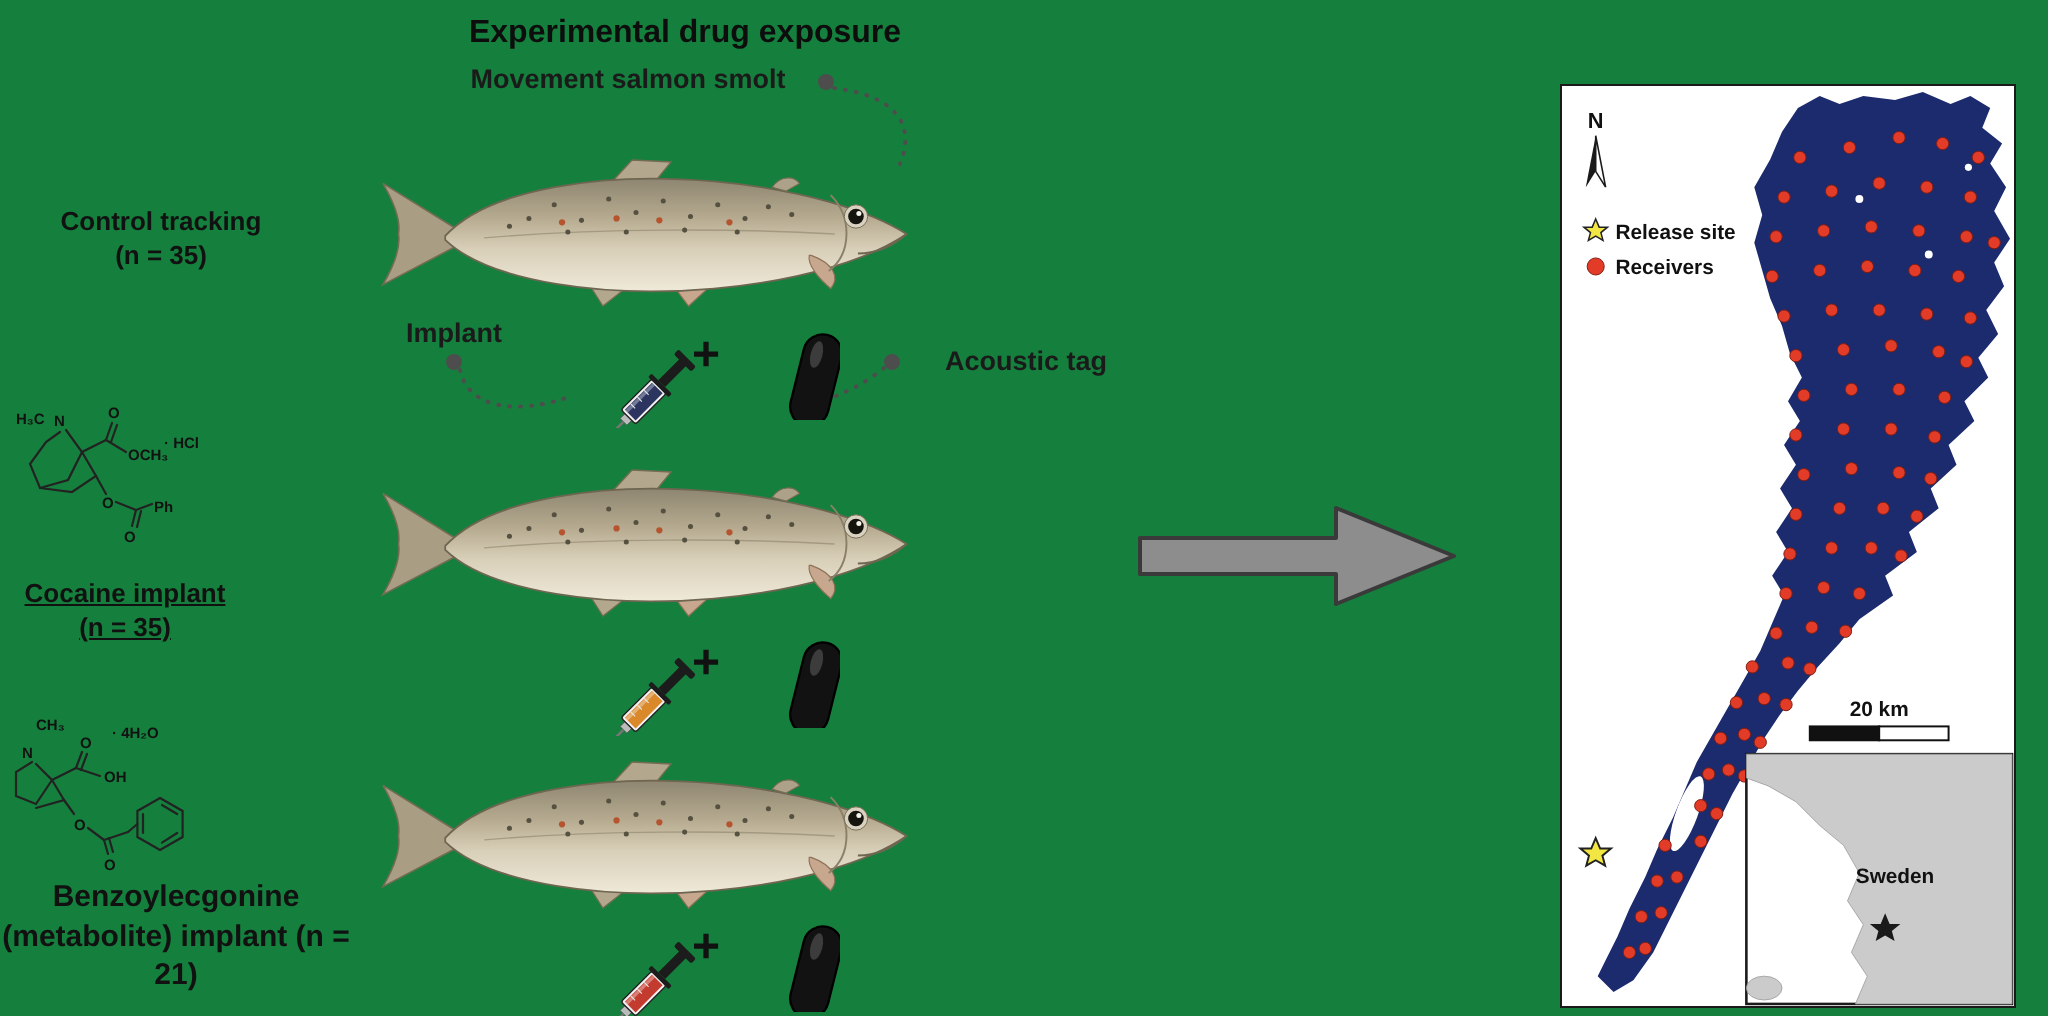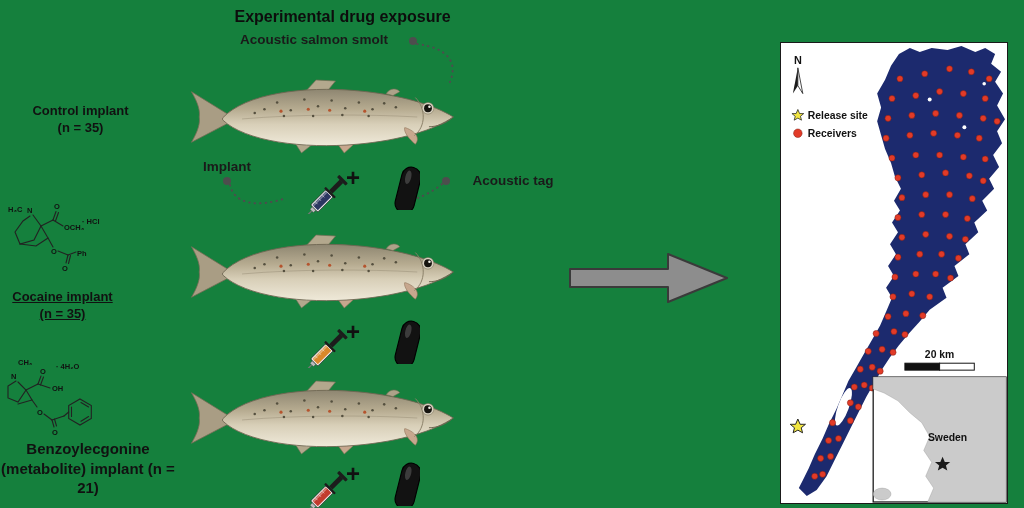--- a/index.html
+++ b/index.html
@@ -112,26 +112,26 @@
       <rect x="2.5" y="1.5" width="17" height="41" rx="8.5" fill="#121212" stroke="#000" stroke-width="1"></rect>
       <ellipse cx="8.5" cy="11" rx="2.6" ry="6" fill="#3c3c3c"></ellipse>
     </symbol>
   </defs>
 </svg>
 
 <div id="figure">
 
   <div class="title" id="title-left">Experimental drug exposure</div>
 
-  <div class="anno" id="label-smolt">Acoustic salmon smolt</div>
+  <div class="anno" id="label-smolt">Movement salmon smolt</div>
   <div class="anno" id="label-implant">Implant</div>
   <div class="anno" id="label-tag">Acoustic tag</div>
 
   <div class="treat-label" id="label-control">
-    <div>Control implant</div>
+    <div>Control tracking</div>
     <div>(n = 35)</div>
   </div>
   <div class="treat-label" id="label-cocaine">
     <div>Cocaine implant</div>
     <div>(n = 35)</div>
   </div>
   <div class="treat-label" id="label-benzo">
     <div>Benzoylecgonine</div>
     <div>(metabolite) implant (n = 21)</div>
   </div>

